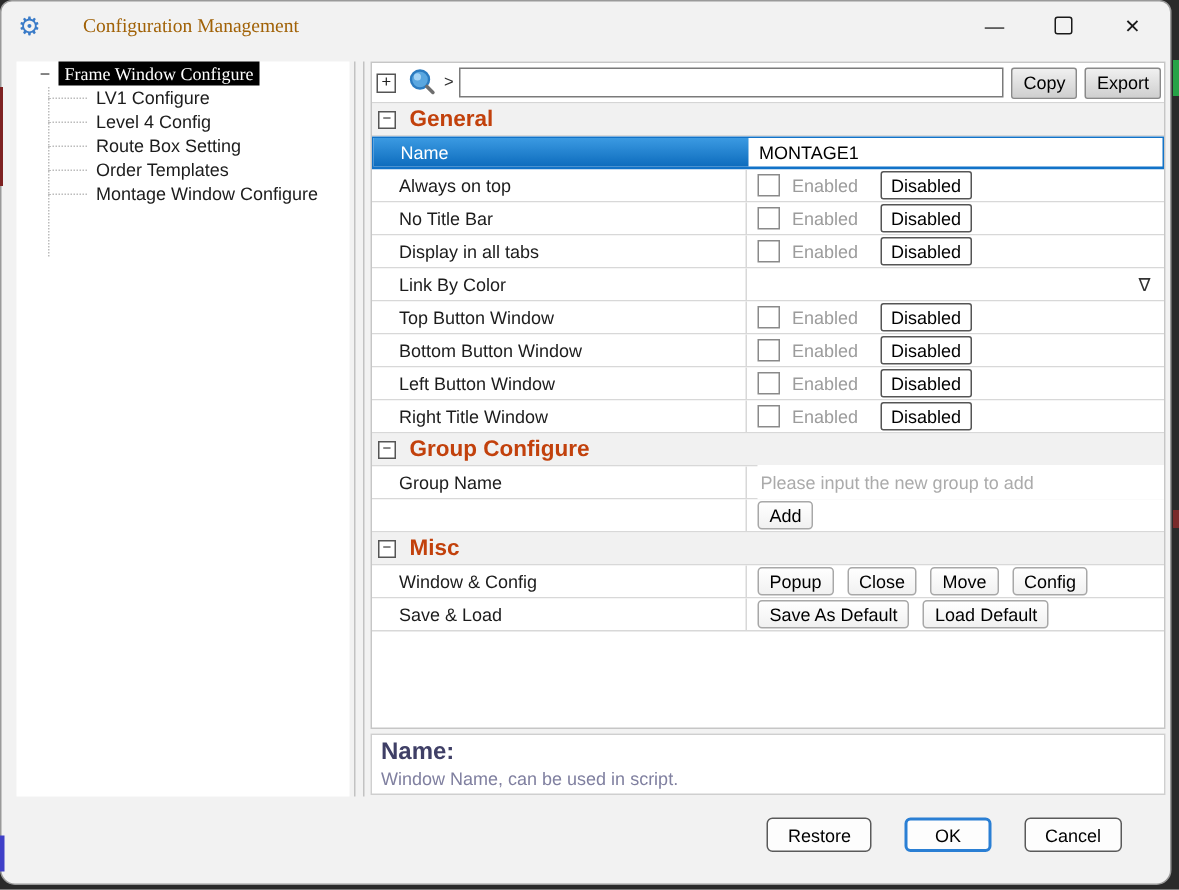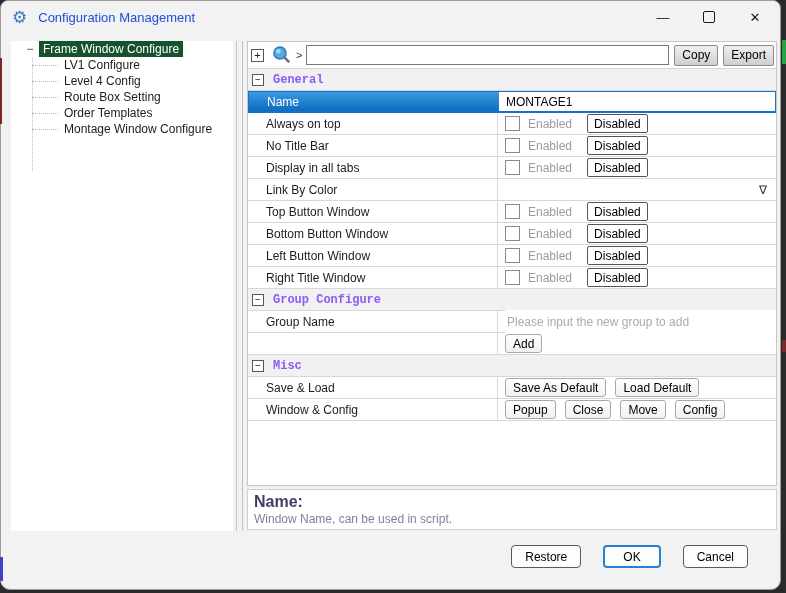--- a/index.html
+++ b/index.html
@@ -6,31 +6,31 @@
   body{font-family:"Liberation Sans", sans-serif; background:#2b2b2b;}
   .stage{position:relative;width:786px;height:593px;overflow:hidden;background:#2a2a2a;}
   .sliver{position:absolute;z-index:9;}
 
   .dialog{position:absolute;left:0;top:0;width:781px;height:590px;background:#f2f2f2;
           border-radius:8px 8px 10px 10px;border:1px solid #9a9a9a;box-sizing:border-box;z-index:2;}
 
   
   .titlebar{position:absolute;left:0;top:0;width:100%;height:32px;display:flex;align-items:center;}
   .gear{margin-left:11px;font-size:17px;color:#3a7bc8;line-height:1;}
-  .title{margin-left:11px;font-size:13px;color:#1d4ed8;}
+  .title{margin-left:28px;font-size:13px;color:#a16207;font-family:Liberation Serif, serif;}
   .wincontrols{position:absolute;right:2px;top:0;height:32px;display:flex;}
   .winbtn{width:46px;height:32px;display:flex;align-items:center;justify-content:center;color:#1a1a1a;font-size:13px;cursor:default;}
   .maxbox{width:10px;height:10px;border:1.2px solid #1a1a1a;border-radius:2px;}
 
   
   .tree{position:absolute;left:10px;top:40px;width:222px;height:490px;background:#ffffff;font-size:12px;color:#1c1c1c;}
   .tree-row{height:16px;line-height:16px;white-space:nowrap;position:relative;}
   .tree-root{padding-left:28px;}
   .tree-root .expander{position:absolute;left:13px;top:0;width:12px;text-align:center;color:#444;}
-  .tree-root .lbl{background:#14532d;color:#ffffff;padding:1px 4px;}
+  .tree-root .lbl{background:#000000;color:#ffffff;padding:1px 4px;font-family:Liberation Serif, serif;}
   .tree-child{padding-left:53px;}
   .tree-child::before{content:"";position:absolute;left:21px;top:8px;width:26px;border-top:1px dotted #bcbcbc;}
   .tree-vline{position:absolute;left:21px;top:17px;height:113px;border-left:1px dotted #bcbcbc;}
 
   
   .splitter{position:absolute;left:235px;top:40px;width:5px;height:490px;border-left:1px solid #c2c2c2;border-right:1px solid #c2c2c2;}
 
   
   .rightpanel{position:absolute;left:246px;top:40px;width:530px;height:445px;background:#ffffff;border:1px solid #c6c6c6;box-sizing:border-box;}
   .toolbar{height:26px;display:flex;align-items:center;padding:0 2px 0 3px;}
@@ -39,21 +39,21 @@
   .prompt{margin:0 4px 0 5px;font-size:11px;color:#333;flex:none;}
   .filter-input{flex:1;height:18px;border:1px solid #7a7a7a;font-size:12px;padding:0 3px;outline:none;min-width:0;}
   .tbtn{margin-left:5px;height:21px;padding:0 7px;font-size:12px;color:#000;background:linear-gradient(#f0f0f0,#cfcfcf);
         border:1px solid #8a8a8a;border-radius:2px;flex:none;}
 
   
   .grid{border-top:1px solid #d5d5d5;}
   .g-row{height:22px;display:flex;border-bottom:1px solid #d8d8d8;box-sizing:border-box;background:#fff;font-size:12px;align-items:stretch;}
   .g-section{background:#f1f1f1;display:flex;align-items:center;border-bottom:1px solid #d8d8d8;height:22px;box-sizing:border-box;}
   .g-section .boxbtn{margin-left:4px;width:12px;height:12px;font-size:10px;line-height:10px;}
-  .g-section .sectitle{margin-left:9px;font-weight:bold;color:#8b5cf6;font-size:12px;font-family:Liberation Mono, monospace;}
+  .g-section .sectitle{margin-left:9px;font-weight:bold;color:#c2410c;font-size:15px;}
   .g-label{width:250px;flex:none;display:flex;align-items:center;padding-left:18px;box-sizing:border-box;border-right:1px solid #d8d8d8;color:#1c1c1c;}
   .g-value{flex:1;display:flex;align-items:center;padding-left:7px;position:relative;min-width:0;}
   .row-selected{border:1px solid #1273c8;border-bottom:2px solid #1273c8;}
   .row-selected .g-label{background:linear-gradient(#3b9ae2,#0d6cbd);color:#ffffff;border-right:none;}
   .checkbox{width:13px;height:13px;border:1px solid #8a8a8a;background:#fff;flex:none;}
   .enb{margin-left:8px;color:#9c9c9c;}
   .disbtn{margin-left:15px;height:19px;padding:0 6px;background:#fff;border:1px solid #555;border-radius:2px;font-size:12px;color:#000;}
   .ddarrow{position:absolute;right:9px;color:#333;font-size:12px;}
   .cell-input{flex:1;border:none;outline:none;font-size:12px;color:#333;min-width:0;height:100%;}
   .cell-input::placeholder{color:#ababab;}
@@ -240,37 +240,37 @@
             <button class="rbtn">Add</button>
           </div>
         </div>
 
         <div class="g-section">
           <div class="boxbtn">−</div>
           <span class="sectitle">Misc</span>
         </div>
 
         <div class="g-row">
-          <div class="g-label">Save &amp; Load</div>
-          <div class="g-value">
-            <button class="rbtn">Save As Default</button>
-            <button class="rbtn">Load Default</button>
-          </div>
-        </div>
-
-        <div class="g-row">
           <div class="g-label">Window &amp; Config</div>
           <div class="g-value">
             <button class="rbtn">Popup</button>
             <button class="rbtn">Close</button>
             <button class="rbtn">Move</button>
             <button class="rbtn">Config</button>
           </div>
         </div>
 
+        <div class="g-row">
+          <div class="g-label">Save &amp; Load</div>
+          <div class="g-value">
+            <button class="rbtn">Save As Default</button>
+            <button class="rbtn">Load Default</button>
+          </div>
+        </div>
+
       </div>
     </div>
 
     <div class="descbox">
       <div class="desc-title">Name:</div>
       <div class="desc-text">Window Name, can be used in script.</div>
     </div>
 
     <div class="footer">
       <button class="fbtn">Restore</button>

